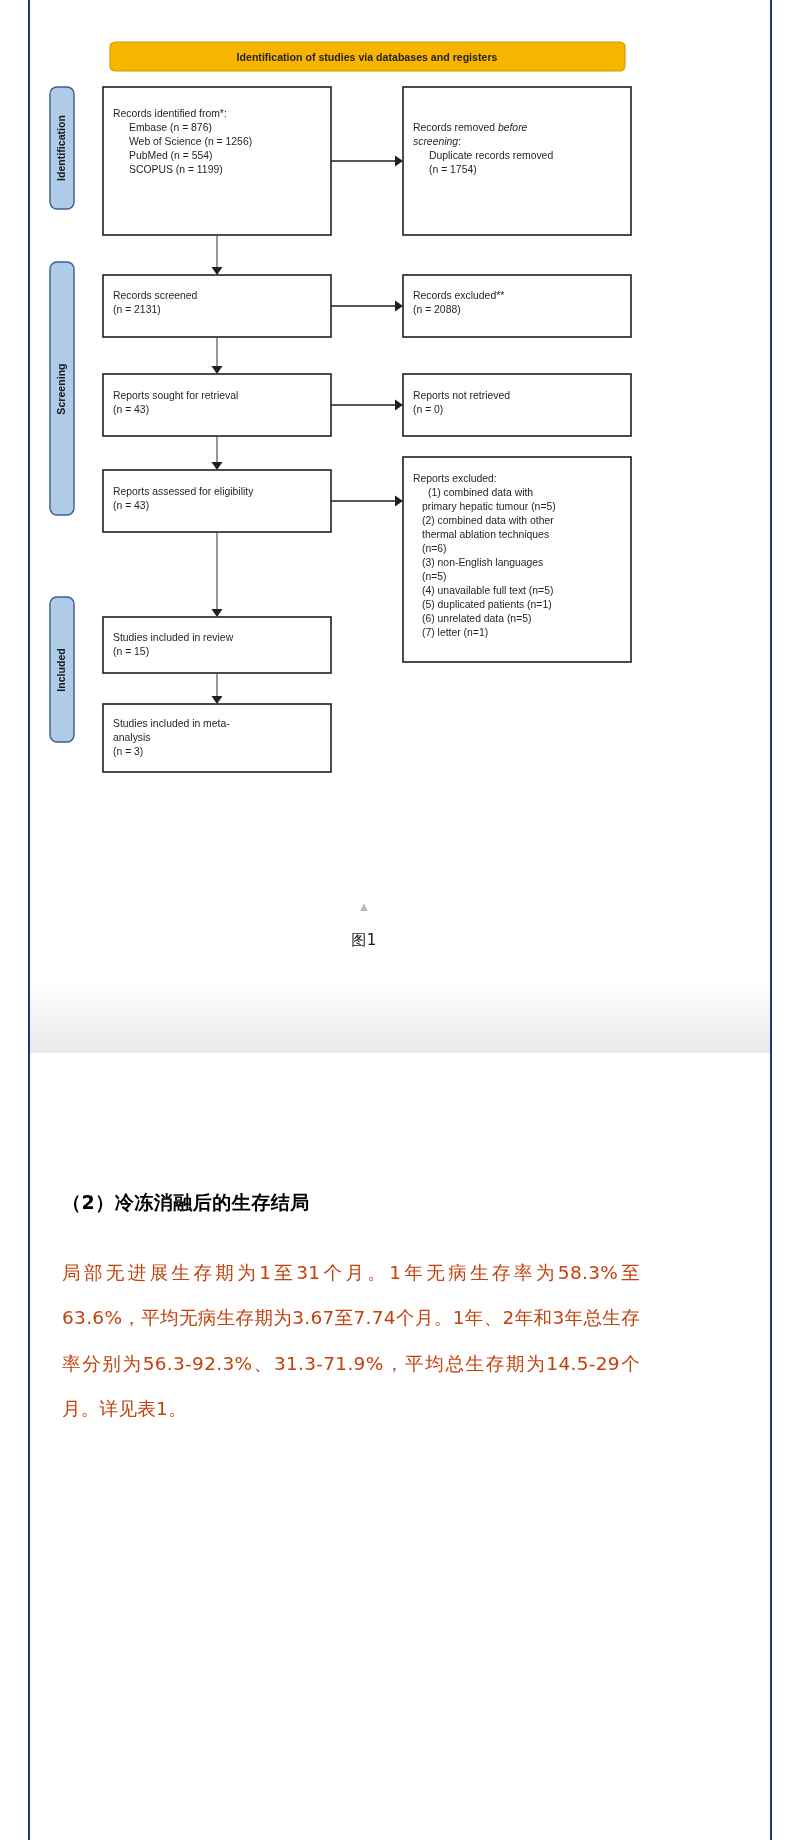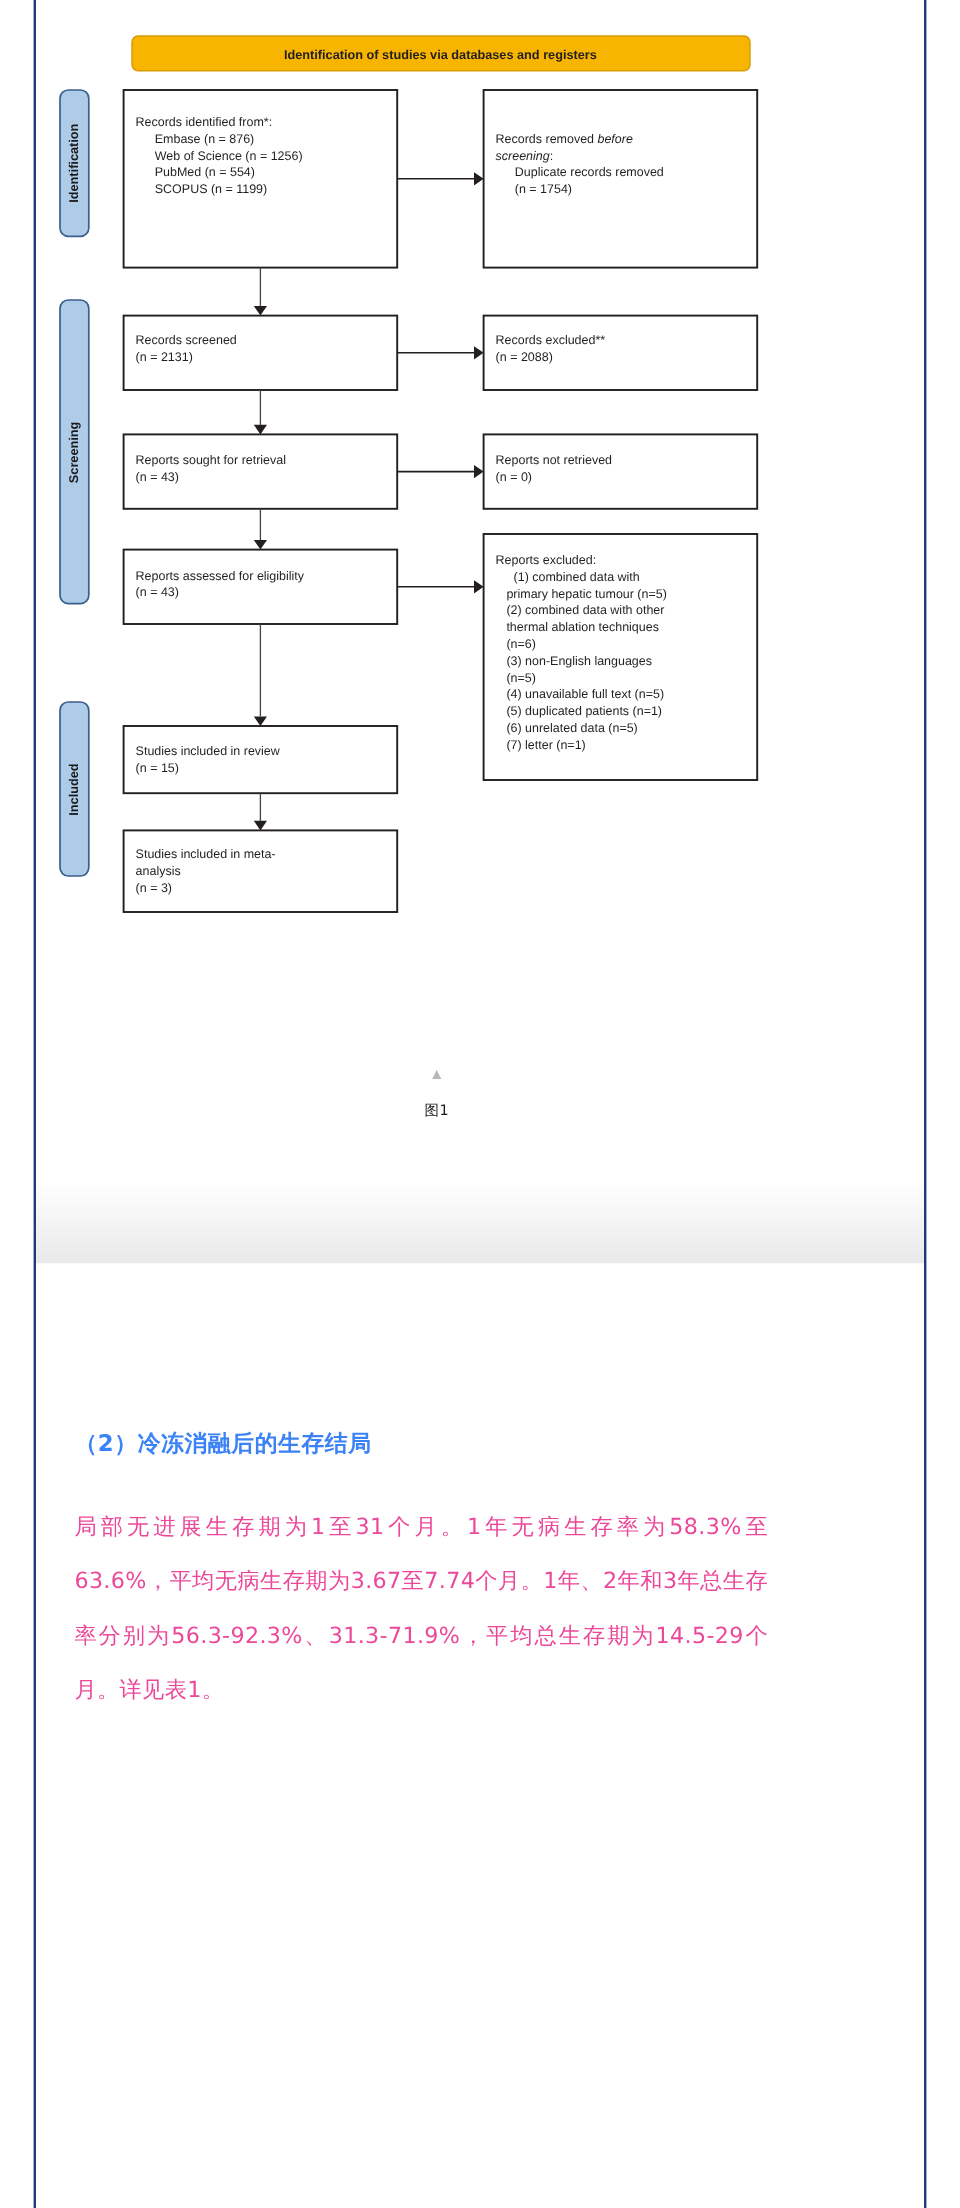--- a/index.html
+++ b/index.html
@@ -12,21 +12,21 @@
   }
   
   .page-rule{
     position:absolute;top:0;bottom:0;width:2px;background:#1b3a7a;
   }
   .page-rule.left{left:28px;}
   .page-rule.right{right:28px;}
 
   
   #figure-area{
-    position:absolute;left:30px;top:0;width:668px;height:1010px;
+    position:absolute;left:30px;top:12px;width:668px;height:1010px;
     background:#ffffff;
   }
   #flow{
     position:absolute;left:0;top:0;width:740px;height:810px;
   }
   #flow svg{display:block;}
 
   
   #figure-gradient{
     position:absolute;left:30px;top:985px;width:740px;height:68px;
@@ -40,36 +40,36 @@
   
   #collapse-arrow{
     position:absolute;left:0;right:0;top:888px;text-align:center;
     font-size:13px;color:#b8b8b8;line-height:1;
   }
 
   
   #caption{
     position:absolute;left:0;right:0;top:915px;text-align:center;
     font-family:"DejaVu Sans","Liberation Sans",sans-serif;
-    font-size:12px;color:#1a1a1a;line-height:1.75;
+    font-size:15px;color:#1a1a1a;line-height:1.75;
   }
   #caption div{letter-spacing:.5px;}
 
   
   #body-section{
     position:absolute;left:62px;top:1190px;width:578px;
   }
   #section-heading{
     font-family:"DejaVu Sans","Liberation Sans",sans-serif;
-    font-size:19px;font-weight:bold;color:#3b82f6;
+    font-size:19px;font-weight:bold;color:#000000;
     letter-spacing:.5px;margin-bottom:34px;
   }
   #body-paragraph{
     font-family:"DejaVu Sans","Liberation Sans",sans-serif;
-    font-size:18.5px;color:#ec4899;
+    font-size:18.5px;color:#c2410c;
     line-height:2.45;
     text-align:justify;
     text-justify:inter-character;
     letter-spacing:.3px;
   }
 
   
   .bx{fill:#ffffff;stroke:#231f20;stroke-width:1.6;}
   .side{fill:#aecbe8;stroke:#3b5e8c;stroke-width:1.4;}
   .hdr{fill:#f7b500;stroke:#d79b00;stroke-width:1.2;}

